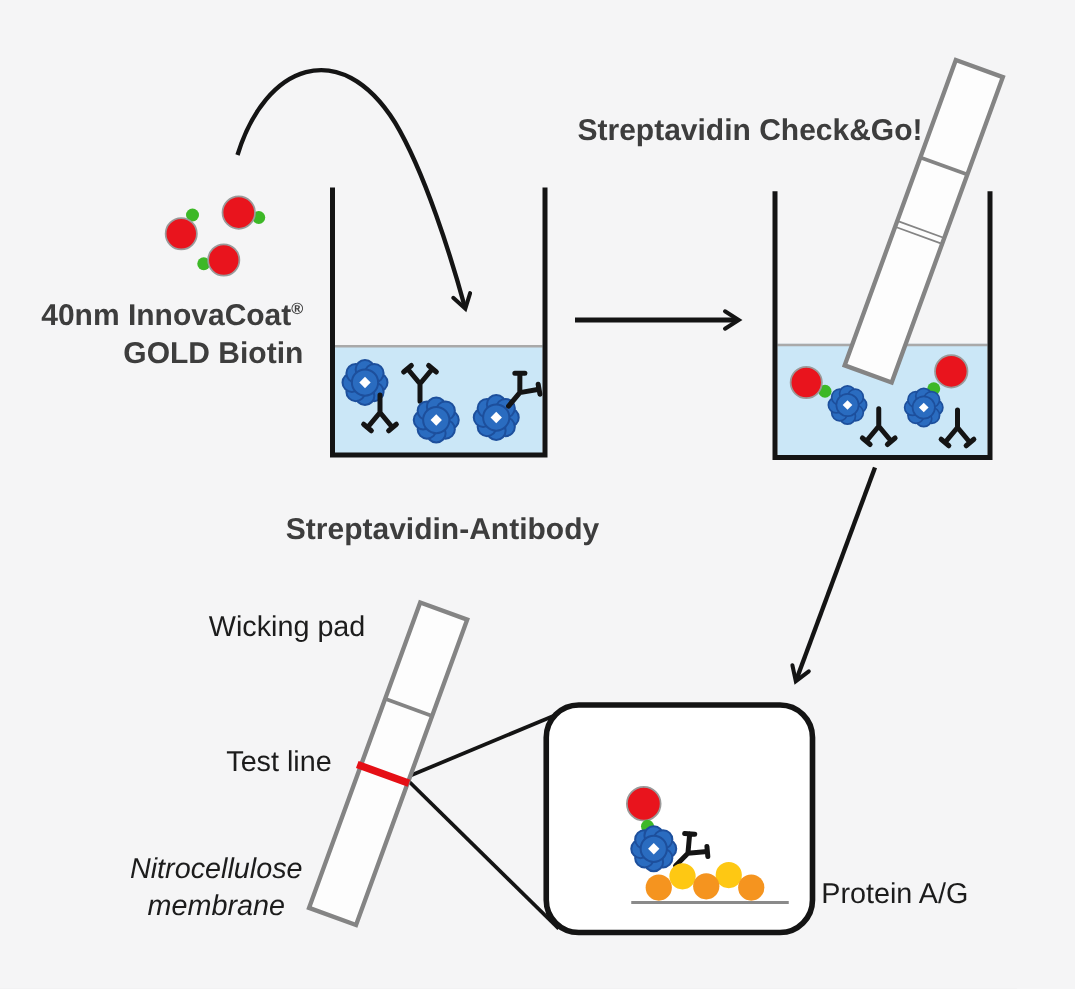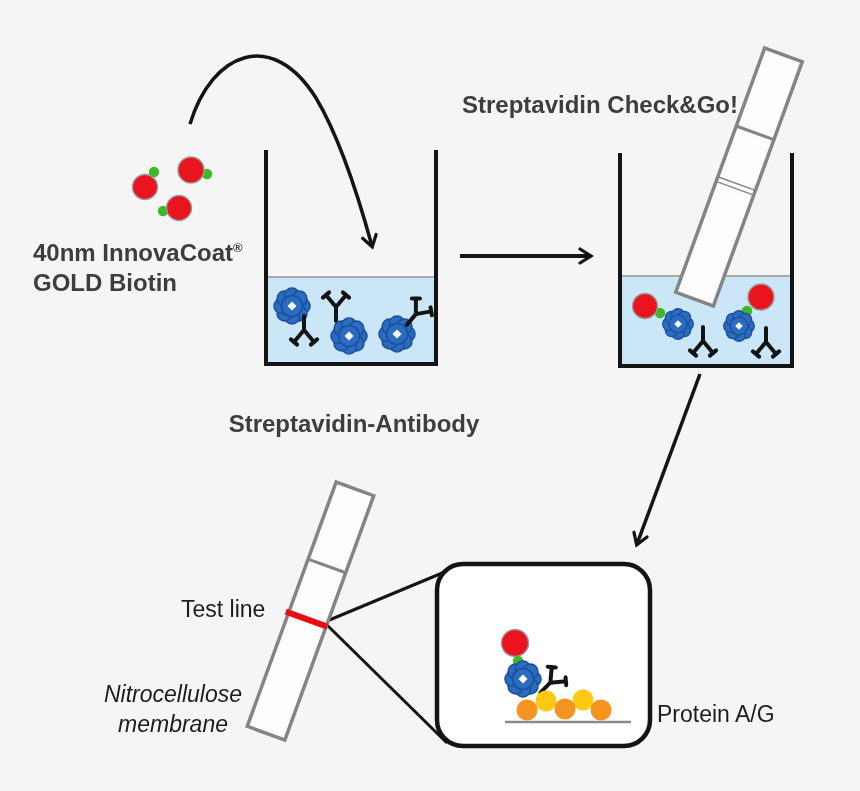--- a/index.html
+++ b/index.html
@@ -28,21 +28,21 @@
   .arrow{stroke:var(--ink);stroke-width:3.5;fill:none;}
   .arrow-thick{stroke:var(--ink);stroke-width:4;fill:none;}
   .zoomline{stroke:var(--ink);stroke-width:3;}
   .callout{fill:#ffffff;stroke:var(--ink);stroke-width:4.5;}
   .orange{fill:var(--orange);}
   .yellow{fill:var(--yellow);}
   .baseline{stroke:var(--baseline_gray);stroke-width:2.5;}
 
   
   .lbl{position:absolute;white-space:nowrap;}
-  .lbl-bold{font-weight:bold;color:var(--label_dark);font-size:24px;line-height:30px;}
+  .lbl-bold{font-weight:bold;color:var(--label_dark);font-size:24px;line-height:30px;text-align:right;}
   .lbl-plain{font-weight:normal;color:var(--label_black);font-size:23px;line-height:30px;}
   .center{text-align:center;margin-top:28px;}
   sup.reg{font-size:13px;vertical-align:super;line-height:0;}
 </style>
 </head>
 <body>
 
 <div id="stage" style="--background: #f5f5f6; --ink: #141414; --red: #e9141d; --test_line_red: #e50f15; --green: #3db827; --blue: #2a6cc0; --blue_dark: #1d4f9c; --orange: #f5941f; --yellow: #fec813; --liquid: #cbe7f7; --strip_gray: #848484; --surface_gray: #a9a9a9; --baseline_gray: #8a8a8a; --label_dark: #3d3d3d; --label_black: #1c1c1c;">
 
   <svg id="diagram-svg" width="860" height="791" viewBox="0 0 860 791">
@@ -155,20 +155,21 @@
   </div>
 
   <div class="lbl lbl-bold center" style="left:440px;top:60px;width:320px;line-height:33px;">
     <span>Streptavidin Check&amp;Go!</span><br>
   </div>
 
   <div class="lbl lbl-bold center" style="left:224px;top:381px;width:260px;line-height:29px;">
     <span>Streptavidin-Antibody</span><br>
   </div>
 
+  <div class="lbl lbl-plain" style="left:167px;top:486px;">Wicking pad</div>
 
   <div class="lbl lbl-plain" style="left:181px;top:594px;text-align:center;">Test line</div>
 
   <div class="lbl lbl-plain center" style="left:78px;top:651px;width:190px;font-style:italic;">
     <span>Nitrocellulose</span><br>
     <span>membrane</span>
   </div>
 
   <div class="lbl lbl-plain" style="left:657px;top:699px;">Protein A/G</div>
 

